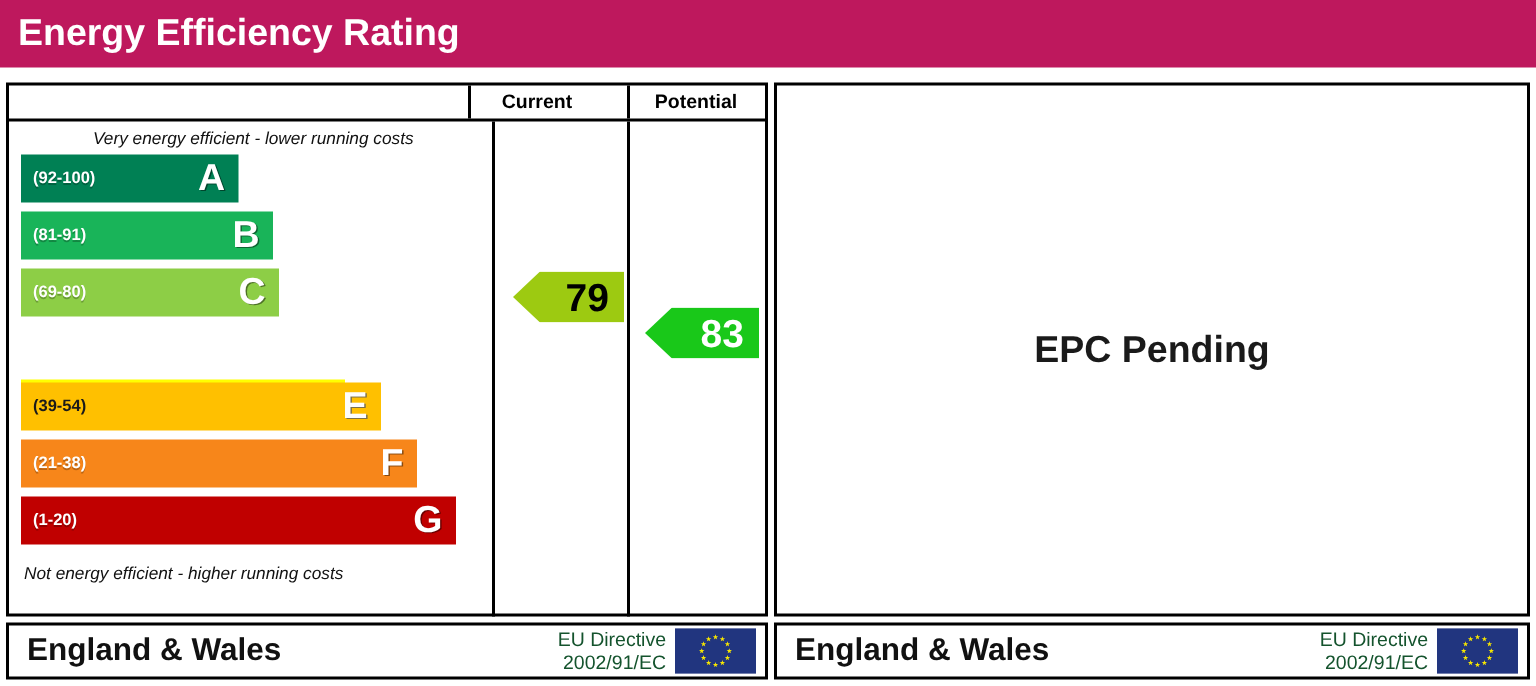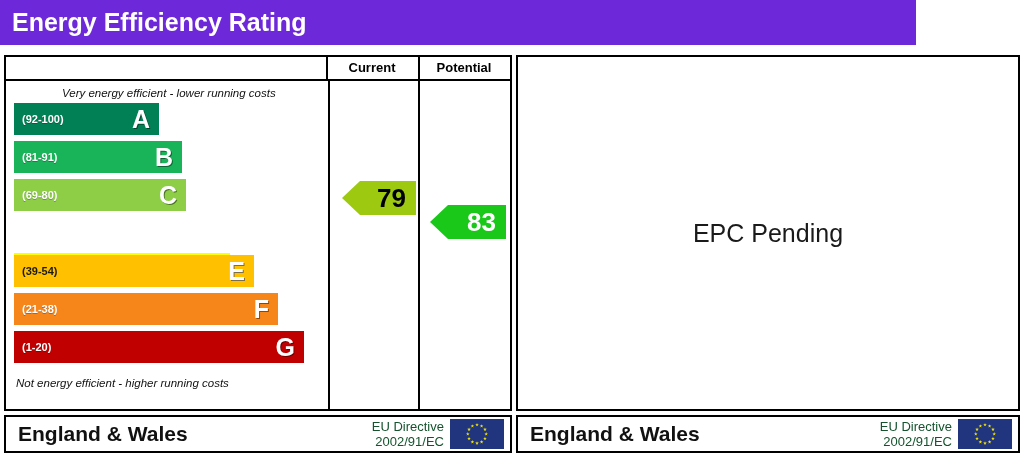--- a/index.html
+++ b/index.html
@@ -20,23 +20,23 @@
     width: 1024px;
     height: 457px;
     background: #ffffff;
   }
 
   
   .title-bar {
     position: absolute;
     left: 0;
     top: 0;
-    width: 916px;
+    width: 1024px;
     height: 45px;
-    background: #6d28d9;
+    background: #be185d;
   }
   .title-text {
     position: absolute;
     top: 8px;
     font-size: 25px;
     font-weight: bold;
     color: #ffffff;
     letter-spacing: 0px;
     white-space: nowrap;
   }
@@ -76,21 +76,21 @@
     position: absolute;
     top: 0;
     height: 22px;
     line-height: 22px;
     text-align: center;
     font-size: 13px;
     font-weight: bold;
     color: #000000;
     box-sizing: border-box;
   }
-  .col-head-current   { left: 320px; width: 90px; border-left: 2px solid #000; }
+  .col-head-current   { left: 306px; width: 90px; border-left: 2px solid #000; }
   .col-head-potential { left: 412px; width: 90px; border-left: 2px solid #000; }
 
   
   .vline {
     position: absolute;
     top: 24px;
     width: 2px;
     height: 330px;
     background: #000000;
   }
@@ -182,21 +182,21 @@
   .pending-msg {
     position: absolute;
     left: 0;
     top: 0;
     width: 100%;
     height: 100%;
     display: flex;
     align-items: center;
     justify-content: center;
     font-size: 25px;
-    font-weight: normal;
+    font-weight: bold;
     color: #1a1a1a;
   }
 
   
   .footer {
     position: absolute;
     top: 415px;
     height: 38px;
     box-sizing: border-box;
     border: 2px solid #000000;

